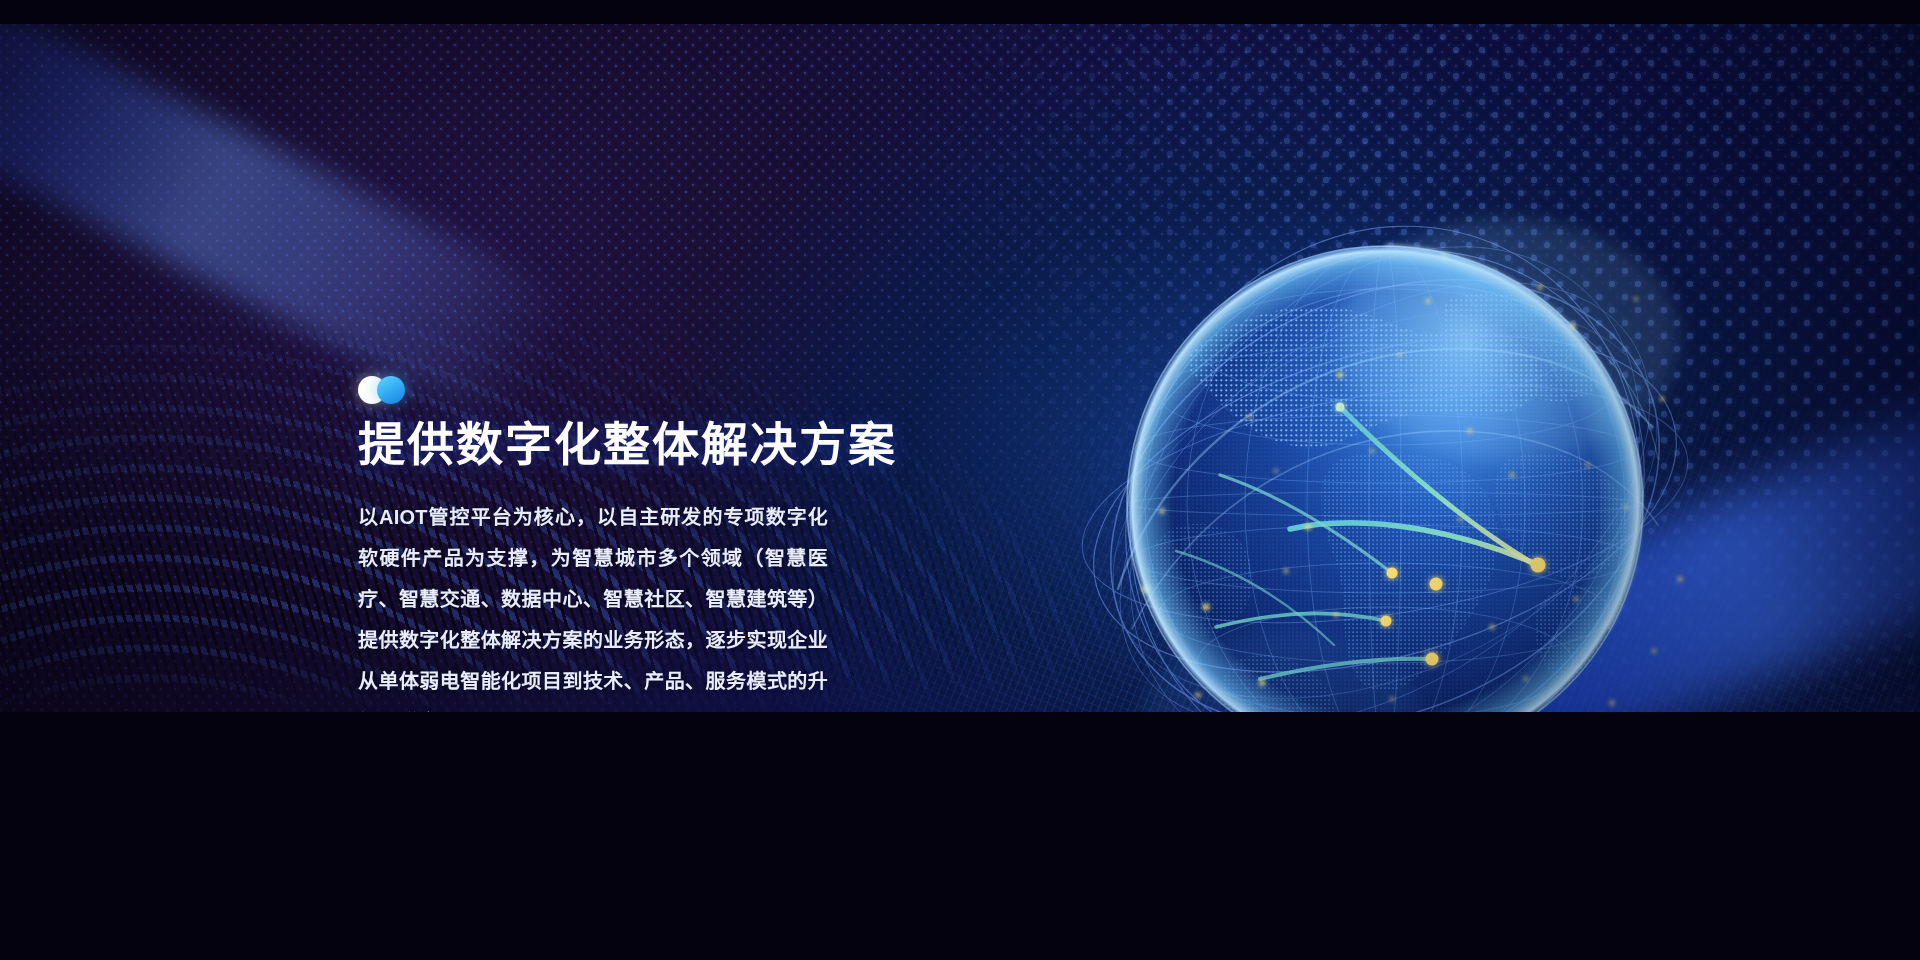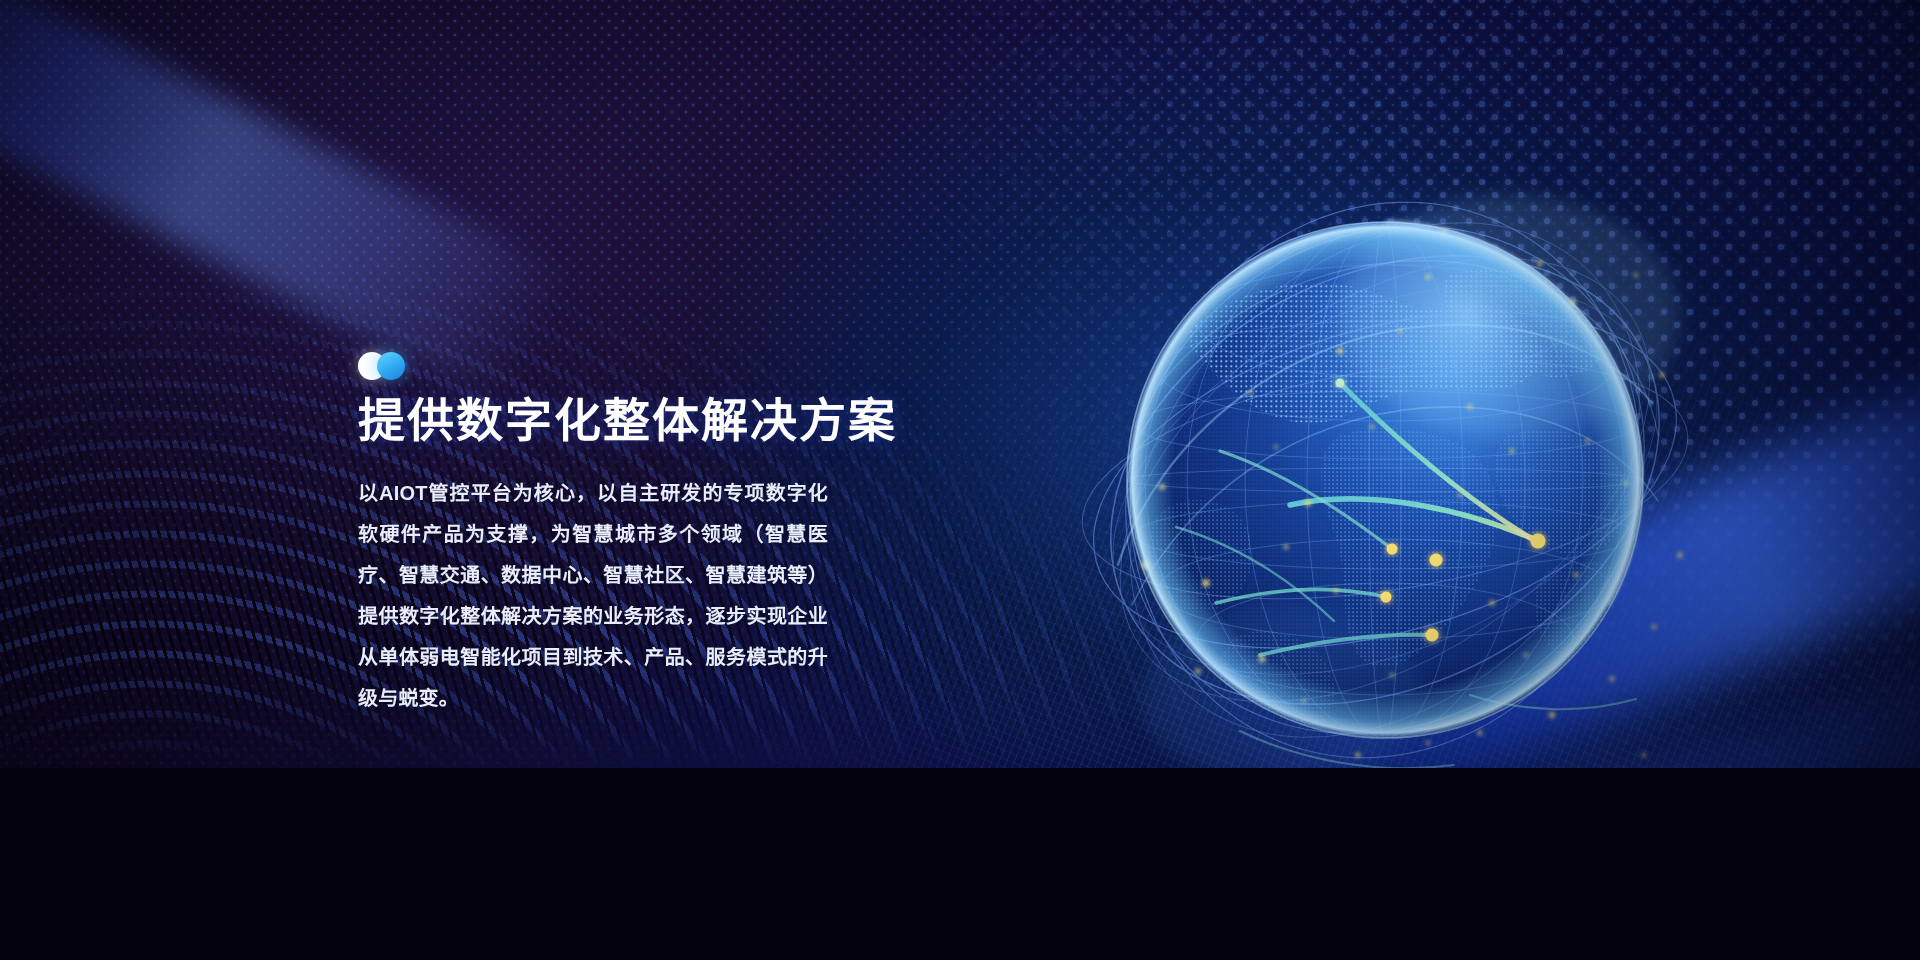--- a/index.html
+++ b/index.html
@@ -8,26 +8,27 @@
     padding: 0;
     background: #05020f;
   }
   body {
     font-family: "Liberation Sans", "DejaVu Sans", sans-serif;
   }
 
   #banner {
     position: relative;
     width: 1920px;
-    height: 768px;
+    height: 688px;
     overflow: hidden;
     background:
       radial-gradient(ellipse 900px 620px at 1290px 430px, #123a86 0%, #0d2a66 22%, #0a1b4a 42%, rgba(8,14,48,0) 70%),
       radial-gradient(ellipse 1100px 700px at 320px 260px, #241447 0%, #190e33 38%, rgba(14,8,30,0) 72%),
       linear-gradient(128deg, #0e0722 0%, #140a2c 26%, #101042 50%, #0b1148 70%, #08123f 100%);
+    margin-top: 24px;
   }
 
   
   .tex {
     position: absolute;
     inset: 0;
     pointer-events: none;
   }
 
   

